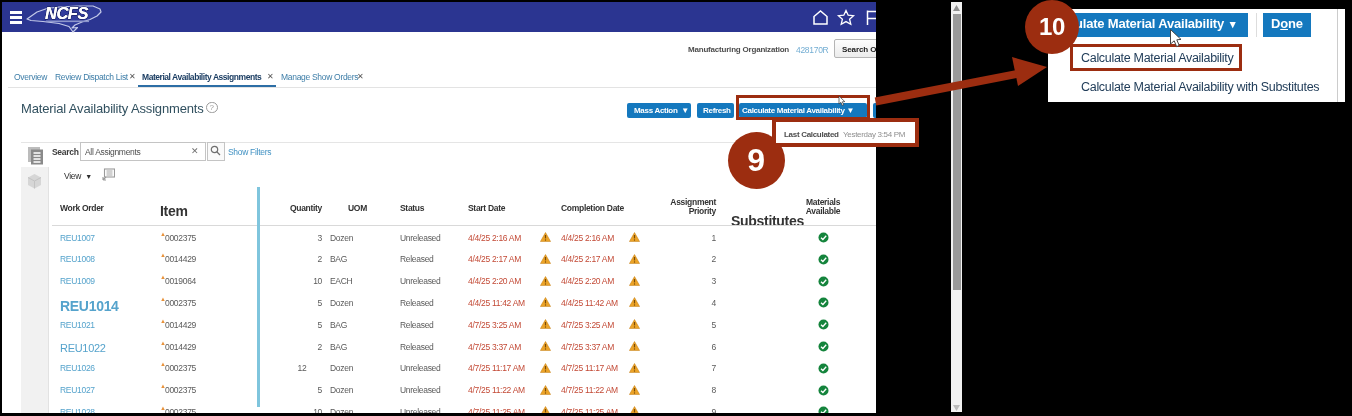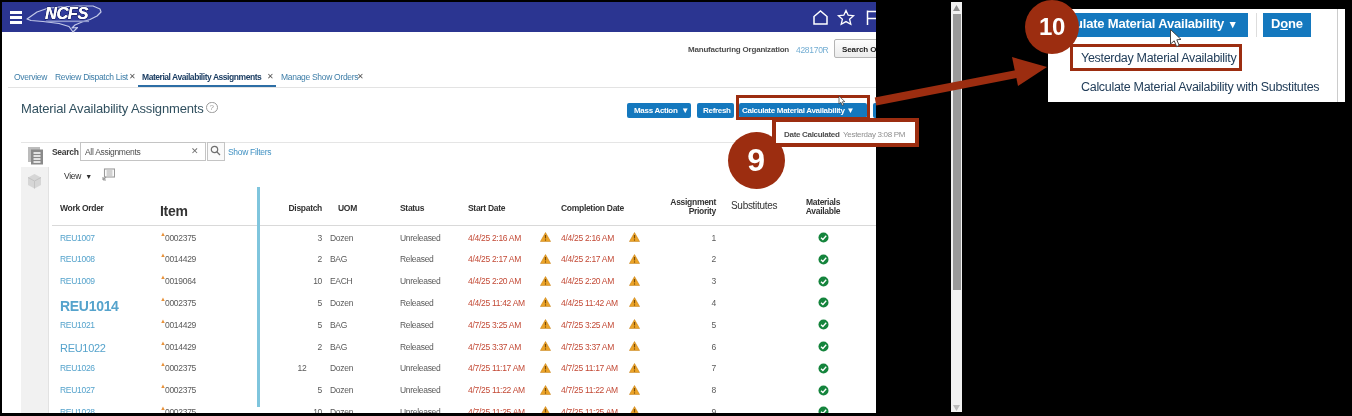--- a/index.html
+++ b/index.html
@@ -100,27 +100,27 @@
 
   <div class="t" style="left:64px;top:170.5px;font-size:8.5px;color:#2e2e2e;">View&nbsp;&nbsp;<span style="font-size:7px;">▼</span></div>
   <svg class="abs" style="left:102px;top:168px;" width="13" height="13" viewBox="0 0 13 13">
     <rect x="2.5" y="1" width="10" height="8" fill="none" stroke="#9a9a9a" stroke-width="1.1"></rect>
     <path d="M4.5 3 h6 M4.5 5 h6 M4.5 7 h6" stroke="#9a9a9a" stroke-width="0.9"></path>
     <path d="M4 9 L1 12 M1 12 L1 9 M1 12 L4 12" stroke="#9a9a9a" stroke-width="1.1" fill="none"></path>
   </svg>
 
   <div class="t" style="left:60px;top:202.5px;font-size:8.5px;font-weight:bold;color:#333;">Work Order</div>
   <div class="t" style="left:160px;top:202.5px;font-size:14px;font-weight:bold;color:#333;">Item</div>
-  <div class="t" style="left:277px;top:202.5px;width:45px;text-align:right;font-size:8.5px;font-weight:bold;color:#333;">Dispatch</div>
-  <div class="t" style="left:338px;top:202.5px;font-size:8.5px;font-weight:bold;color:#333;">UOM</div>
+  <div class="t" style="left:277px;top:202.5px;width:45px;text-align:right;font-size:8.5px;font-weight:bold;color:#333;">Quantity</div>
+  <div class="t" style="left:348px;top:202.5px;font-size:8.5px;font-weight:bold;color:#333;">UOM</div>
   <div class="t" style="left:400px;top:202.5px;font-size:8.5px;font-weight:bold;color:#333;">Status</div>
   <div class="t" style="left:468px;top:202.5px;font-size:8.5px;font-weight:bold;color:#333;">Start Date</div>
   <div class="t" style="left:561px;top:202.5px;font-size:8.5px;font-weight:bold;color:#333;">Completion Date</div>
   <div class="t" style="left:646px;top:198px;width:70px;text-align:right;font-size:8.5px;font-weight:bold;color:#333;line-height:9.3px;">Assignment<br>Priority</div>
-  <div class="t" style="left:731px;top:200px;font-size:10px;font-weight:normal;color:#333;">Substitutes</div>
+  <div class="t" style="left:731px;top:213px;font-size:14px;font-weight:bold;color:#333;">Substitutes</div>
   <div class="t" style="left:800px;top:198px;width:46px;text-align:center;font-size:8.5px;font-weight:bold;color:#333;line-height:9.3px;">Materials<br>Available</div>
   <div class="t" style="left:876px;top:192px;font-size:8.5px;font-weight:bold;color:#333;line-height:10.2px;">Rese<br>Mater<br>Manu</div>
   <div class="abs" style="left:52px;top:224.5px;width:844px;height:1px;background:#d9d9d9;"></div>
 
   <div class="abs" style="left:257px;top:187px;width:2.5px;height:220px;background:#7fc5dd;"></div>
 
   <div id="rows">
       <div class="t" style="left:60px;top:232.5px;font-size:8.5px;color:#55a3cc;">REU1007</div>
       <div class="t" style="left:160px;top:230.5px;font-size:6px;color:#e8923a;">▲</div>
       <div class="t" style="left:165px;top:232.5px;font-size:8.5px;color:#5a5a5a;">0002375</div>
@@ -408,37 +408,37 @@
 <svg class="abs" style="left:952px;top:404px;" width="9" height="8" viewBox="0 0 9 8">
     <path d="M4.5 7 L8 1 L1 1 Z" fill="#bbb"></path>
   </svg>
 
 <div class="abs" style="left:727.5px;top:131.8px;width:57px;height:57px;border-radius:50%;background:#9c2d10;
      display:flex;align-items:center;justify-content:center;color:#fff;font-weight:bold;font-size:32px;">9</div>
 
 <div class="abs" style="left:735.5px;top:95px;width:128.5px;height:18.5px;border:3px solid #9c2d10;"></div>
 
 <div class="abs" style="left:772px;top:117.5px;width:139px;height:21px;border:4px solid #9c2d10;background:#fff;"></div>
-<div class="t" style="left:784px;top:130px;font-size:8px;font-weight:bold;color:#4d4d4d;">Date Calculated</div>
-<div class="t" style="left:843px;top:130px;font-size:8px;color:#8f8f8f;">Yesterday 3:08 PM</div>
+<div class="t" style="left:784px;top:130px;font-size:8px;font-weight:bold;color:#4d4d4d;">Last Calculated</div>
+<div class="t" style="left:843px;top:130px;font-size:8px;color:#8f8f8f;">Yesterday 3:54 PM</div>
 
 <svg class="abs" style="left:838px;top:96px;" width="8" height="11" viewBox="0 0 8 11">
   <path d="M1 0 L1 8 L2.9 6.3 L4.3 9.4 L5.7 8.8 L4.3 5.8 L6.8 5.6 Z" fill="#fff" stroke="#333" stroke-width="0.7"></path>
 </svg>
 
 <div class="abs" style="left:1048px;top:9px;width:297px;height:92.5px;background:#fff;"></div>
 <div class="abs" style="left:1337px;top:9px;width:1px;height:92.5px;background:#ccc;"></div>
 
 <div class="abs" style="left:1074px;top:12.5px;width:174px;height:24.5px;background:#1478be;"></div>
 <div class="t" style="left:1075px;top:16px;font-size:13px;font-weight:bold;color:#fff;letter-spacing:-0.2px;">ulate Material Availability&nbsp;<span style="font-size:10.5px;">▼</span></div>
 <div class="abs" style="left:1256px;top:12.5px;width:1px;height:24.5px;background:#ddd;"></div>
 <div class="abs" style="left:1263px;top:12.5px;width:48px;height:24.5px;background:#1478be;"></div>
 <div class="t" style="left:1271px;top:16px;font-size:13px;font-weight:bold;color:#fff;letter-spacing:-0.2px;">D<span style="text-decoration:underline">o</span>ne</div>
 
-<div class="t" style="left:1081px;top:50.5px;font-size:12.5px;color:#213d59;letter-spacing:-0.3px;">Yesterday Material Availability</div>
+<div class="t" style="left:1081px;top:50.5px;font-size:12.5px;color:#213d59;letter-spacing:-0.3px;">Calculate Material Availability</div>
 <div class="t" style="left:1081px;top:79.5px;font-size:12.5px;color:#213d59;letter-spacing:-0.3px;">Calculate Material Availability with Substitutes</div>
 
 <div class="abs" style="left:1069.5px;top:43.5px;width:166.5px;height:21px;border:3.5px solid #9c2d10;"></div>
 
 <svg class="abs" style="left:1169px;top:29px;" width="13" height="21" viewBox="0 0 13 21">
   <path d="M1.5 0.5 L1.5 15 L5.2 11.8 L7.6 17.6 L10.2 16.4 L7.8 10.8 L12 10.4 Z" fill="#fff" stroke="#444" stroke-width="1"></path>
 </svg>
 
 <div class="abs" style="left:1025px;top:0px;width:54px;height:54px;border-radius:50%;background:#9c2d10;
      display:flex;align-items:center;justify-content:center;color:#fff;font-weight:bold;font-size:24px;">10</div>

